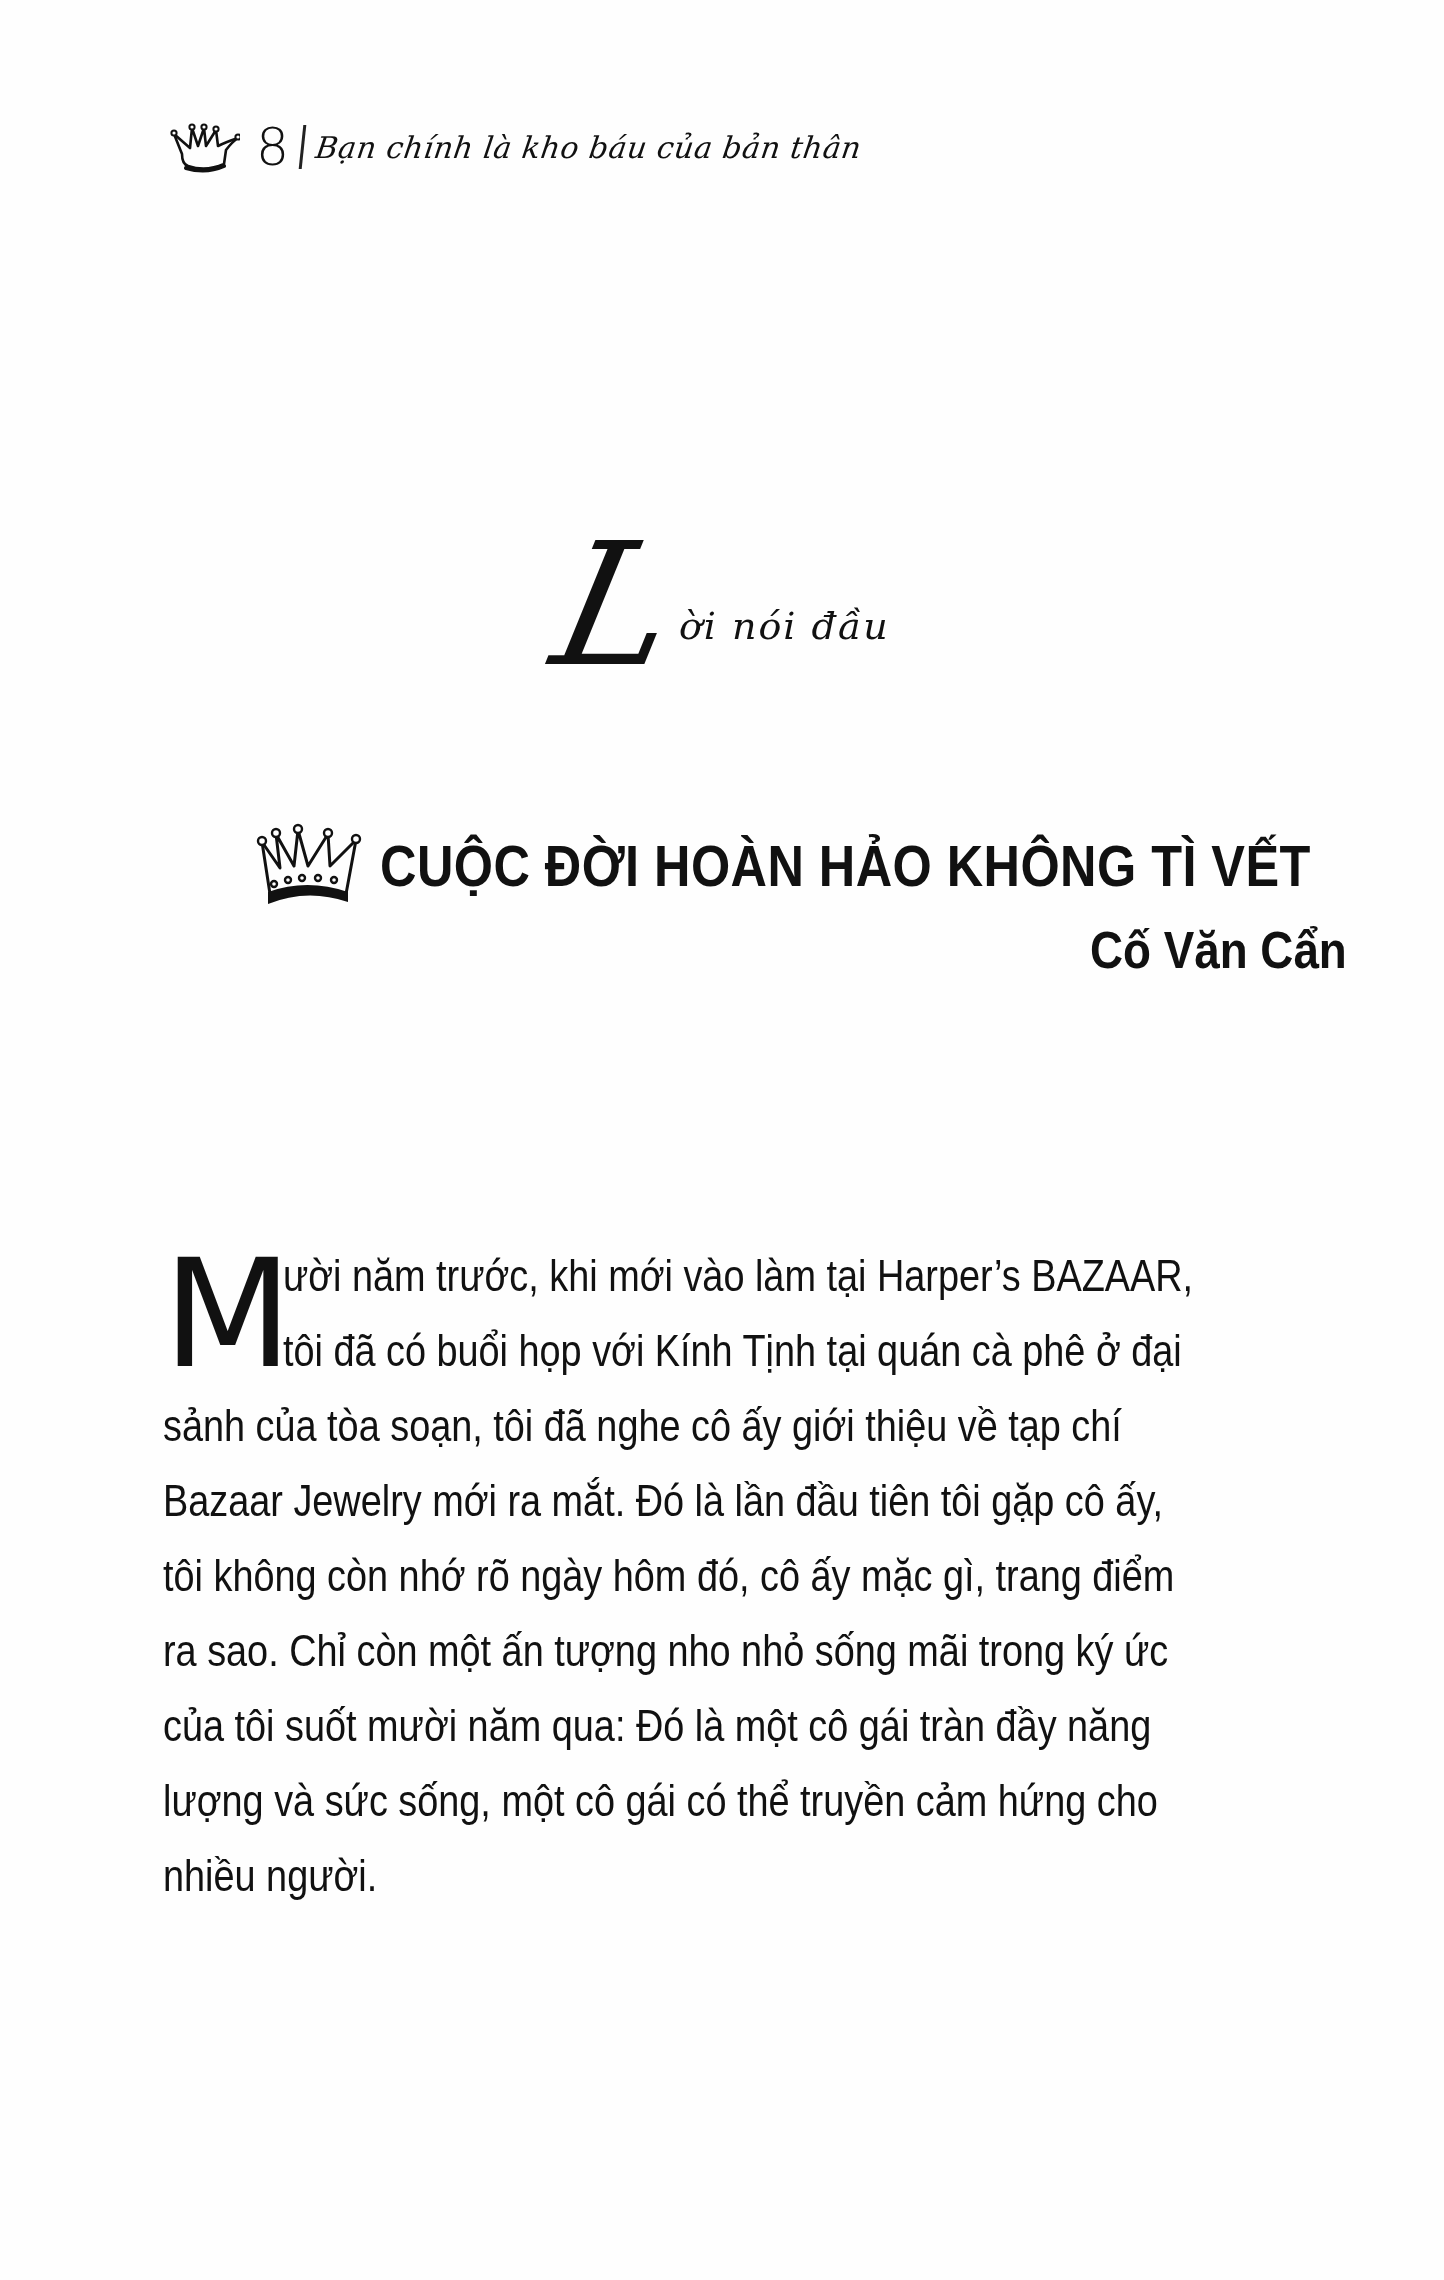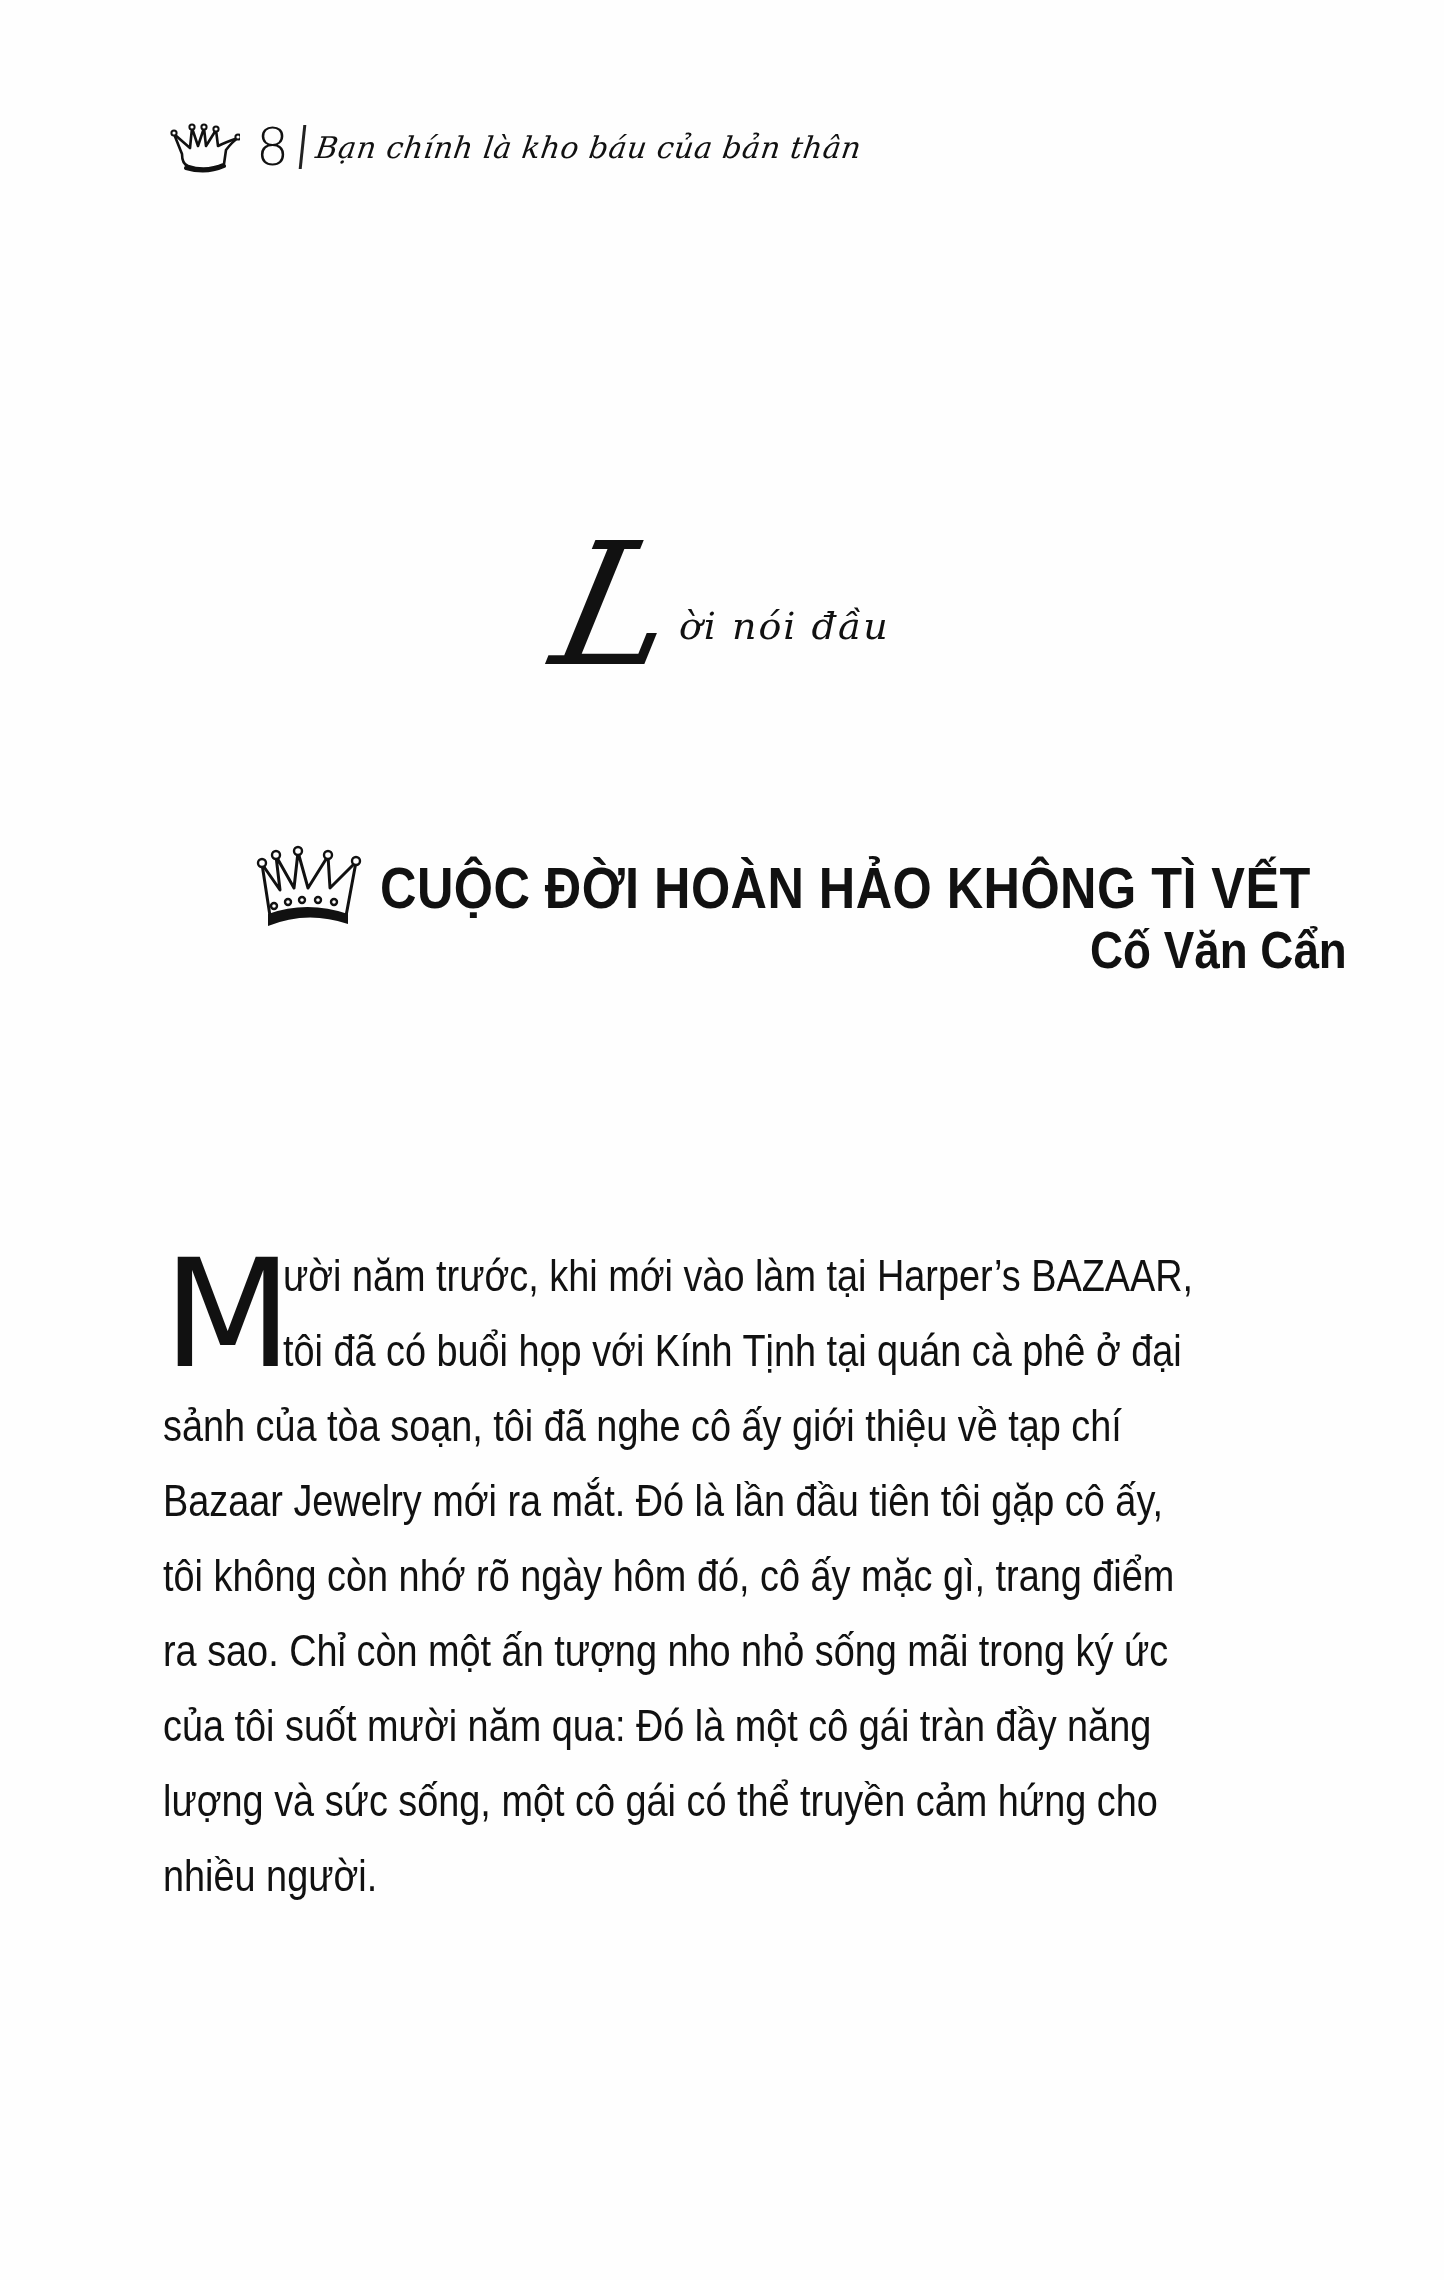--- a/index.html
+++ b/index.html
@@ -35,21 +35,21 @@
     font-family: "DejaVu Serif", serif; font-style: italic; font-size: 170px;
     line-height: 1; font-weight: 300; transform: skewX(-12deg); margin-right: 6px;
   }
   .chapter-title .rest {
     font-family: "DejaVu Serif", serif; font-style: italic; font-size: 38px;
     padding-bottom: 42px; letter-spacing: 2px;
   }
 
   
   .section-heading {
-    position: absolute; left: 252px; top: 844px; width: 1095px; display: flex; align-items: center;
+    position: absolute; left: 252px; top: 822px; width: 1095px; display: flex; align-items: center;
   }
   .section-heading .crown-lg { width: 110px; height: 86px; margin-right: 18px; flex: none; }
   .section-heading .heading-text {
     font-family: "Liberation Sans", sans-serif; font-weight: 700; font-size: 58px;
     letter-spacing: 0.5px; white-space: nowrap; transform: scaleX(0.87); transform-origin: left center;
   }
   .author {
     position: absolute; right: 97px; top: 920px;
     font-family: "Liberation Sans", sans-serif; font-weight: 700; font-size: 52px;
     transform: scaleX(0.88); transform-origin: right center;

